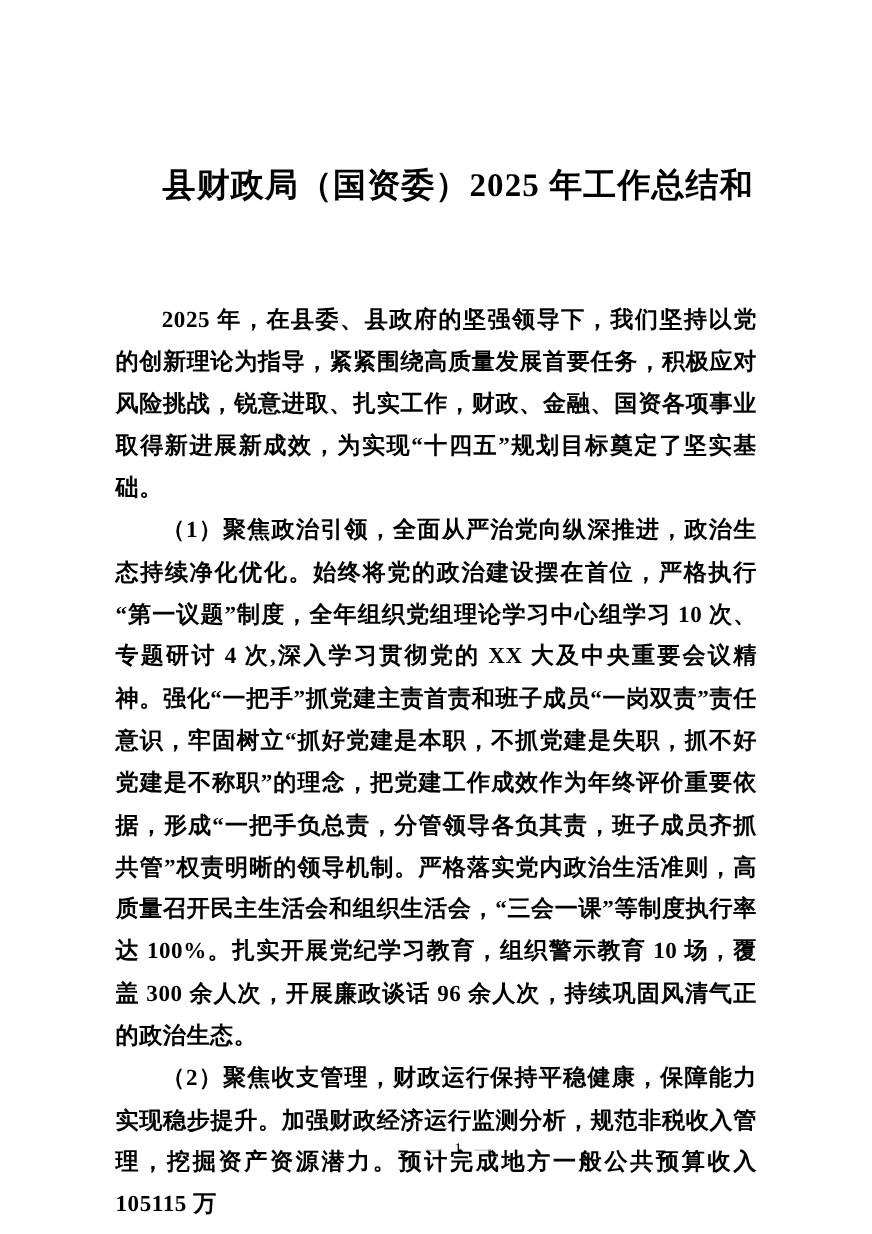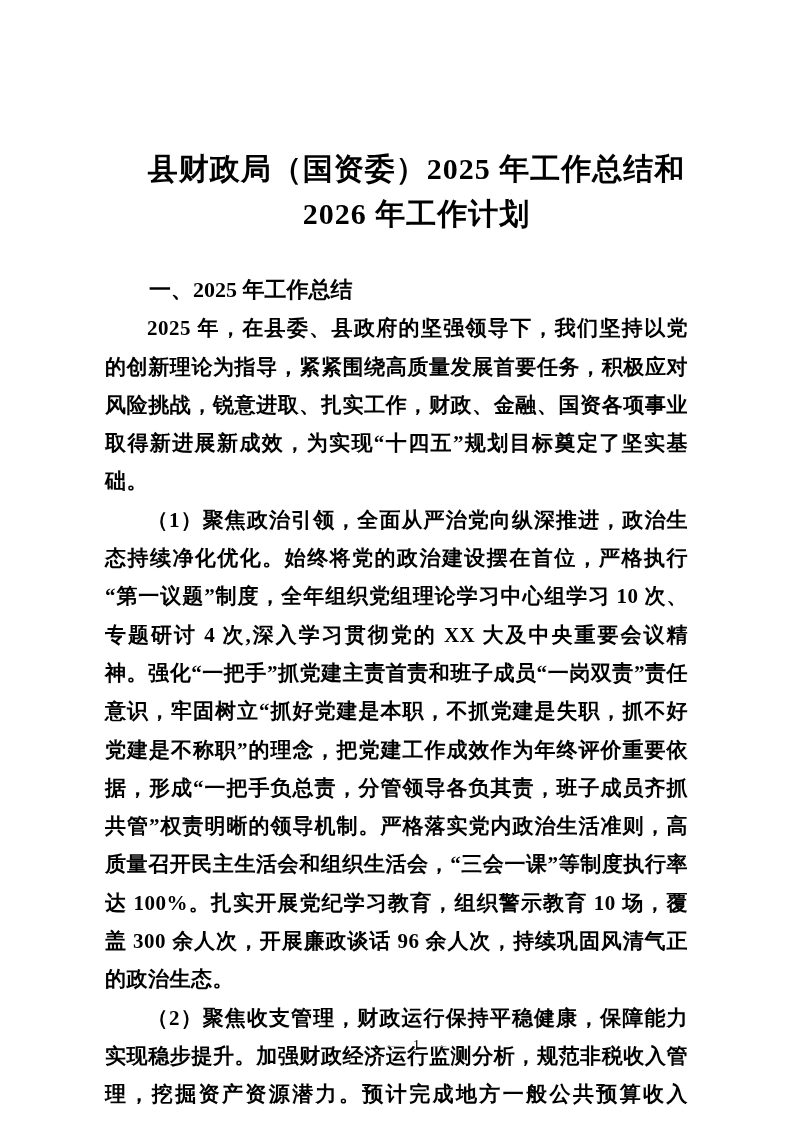--- a/index.html
+++ b/index.html
@@ -72,25 +72,23 @@
     color: #000000;
   }
 </style>
 </head>
 <body>
 
 <div class="page">
 
   <div class="doc-title">
     <span class="title-line">县财政局（国资委）2025 年工作总结和</span>
-    <span class="title-line">2026 年工作计划</span>
   </div>
 
   <div class="content">
-    <h2 class="section-heading">一、2025 年工作总结</h2>
     <p class="body-para">2025 年，在县委、县政府的坚强领导下，我们坚持以党的创新理论为指导，紧紧围绕高质量发展首要任务，积极应对风险挑战，锐意进取、扎实工作，财政、金融、国资各项事业取得新进展新成效，为实现“十四五”规划目标奠定了坚实基础。</p>
     <p class="body-para">（1）聚焦政治引领，全面从严治党向纵深推进，政治生态持续净化优化。始终将党的政治建设摆在首位，严格执行“第一议题”制度，全年组织党组理论学习中心组学习 10 次、专题研讨 4 次,深入学习贯彻党的 XX 大及中央重要会议精神。强化“一把手”抓党建主责首责和班子成员“一岗双责”责任意识，牢固树立“抓好党建是本职，不抓党建是失职，抓不好党建是不称职”的理念，把党建工作成效作为年终评价重要依据，形成“一把手负总责，分管领导各负其责，班子成员齐抓共管”权责明晰的领导机制。严格落实党内政治生活准则，高质量召开民主生活会和组织生活会，“三会一课”等制度执行率达 100%。扎实开展党纪学习教育，组织警示教育 10 场，覆盖 300 余人次，开展廉政谈话 96 余人次，持续巩固风清气正的政治生态。</p>
     <p class="body-para">（2）聚焦收支管理，财政运行保持平稳健康，保障能力实现稳步提升。加强财政经济运行监测分析，规范非税收入管理，挖掘资产资源潜力。预计完成地方一般公共预算收入 105115 万</p>
   </div>
 
   <div class="footer">
     <span class="dash">—</span><span class="num">1</span><span class="dash">—</span>
   </div>
 
 </div>

